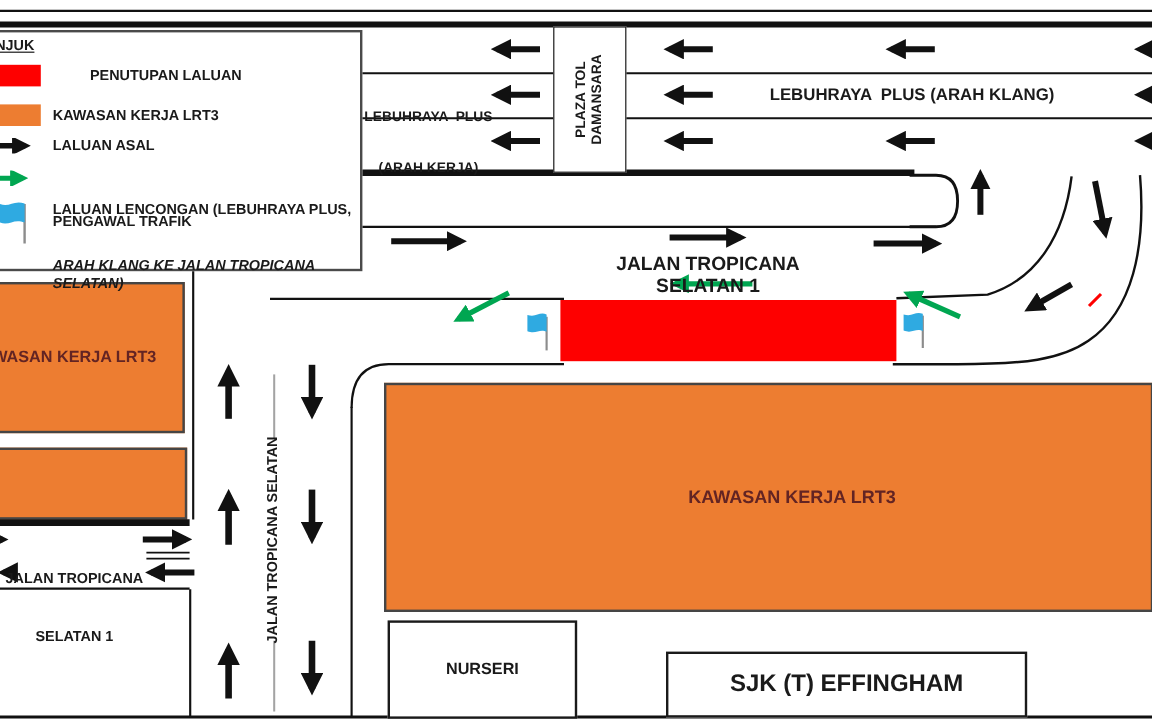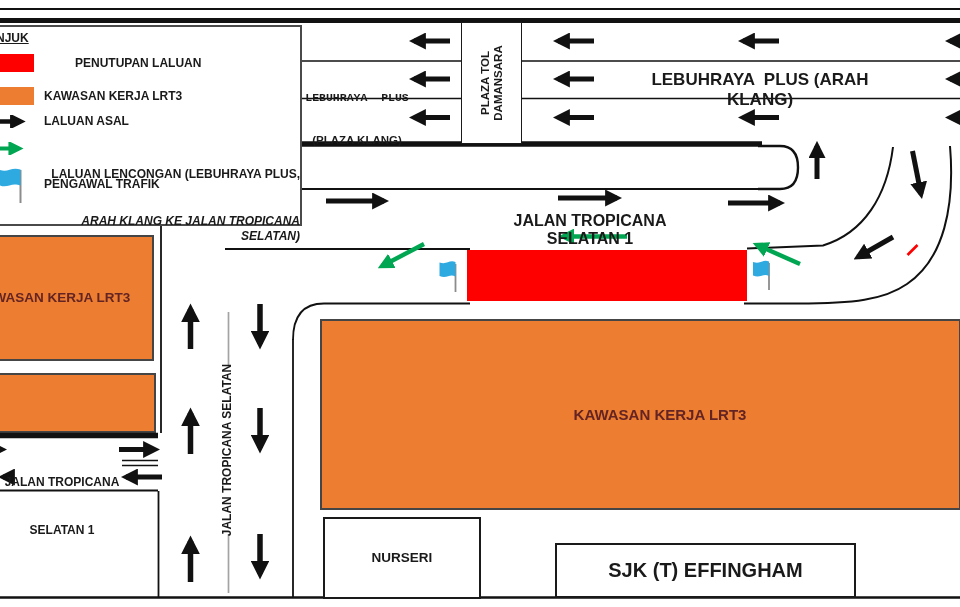--- a/index.html
+++ b/index.html
@@ -137,24 +137,24 @@
 
   <div class="box" style="left:323px;top:517px;width:154px;height:78px;">
     <span class="lbl" style="position:static;font-size:13.5px;">NURSERI</span>
   </div>
 
   <div class="box" style="left:555px;top:543px;width:297px;height:51px;">
     <span class="lbl" style="position:static;font-size:20px;">SJK (T) EFFINGHAM</span>
   </div>
 
   <div class="lbl" style="left:295px;top:63px;width:124px;font-size:11.5px;line-height:14px;">
-    <span style="display:block;font-family:Liberation Mono, monospace;">LEBUHRAYA  PLUS</span>
-    <span style="display:block;">(PLAZA KLANG)</span>
-  </div>
-  <div class="lbl" style="left:640px;top:70px;width:240px;font-size:17px;">LEBUHRAYA  PLUS (ARAH KLANG)</div>
+    <span style="display:block;">LEBUHRAYA  PLUS</span>
+    <span style="display:block;">(ARAH KERJA)</span>
+  </div>
+  <div class="lbl" style="left:640px;top:70px;width:240px;font-size:14px;">LEBUHRAYA  PLUS (ARAH KLANG)</div>
 
   <div class="lbl" style="left:500px;top:212px;width:180px;font-size:16px;">JALAN TROPICANA SELATAN 1</div>
 
   <div class="lbl rot" style="left:228px;top:450px;font-size:12px;">JALAN TROPICANA SELATAN</div>
 
   <div class="lbl" style="left:-12px;top:442px;width:148px;font-size:12px;line-height:16px;">
     <span style="display:block;">JALAN TROPICANA</span>
     <span style="display:block;">SELATAN 1</span>
   </div>
 
@@ -181,21 +181,21 @@
     <div class="legend-label" style="left:87px;top:87px;">LALUAN ASAL</div>
 
     <svg class="abs" style="left:0;top:115px;" width="82" height="13" viewBox="0 0 82 13">
       <defs>
           <marker id="lmg" viewBox="0 0 10 10" refX="7" refY="5" markerWidth="3.6" markerHeight="3.6" orient="auto">
             <path d="M0,0 L10,5 L0,10 z" fill="#00A651"></path>
           </marker>
         </defs>
       <line x1="0" y1="6.5" x2="62" y2="6.5" stroke="#00A651" stroke-width="4.2" marker-end="url(#lmg)"></line>
     </svg>
-    <div class="legend-label" style="left:87px;top:109px;text-align:right;">
+    <div class="legend-label" style="left:87px;top:109px;">
       <span style="display:block;">LALUAN LENCONGAN (LEBUHRAYA PLUS,</span>
       <span style="display:block;font-style:italic;">ARAH KLANG KE JALAN TROPICANA SELATAN)</span>
     </div>
 
     <svg class="abs" style="left:0;top:141px;" width="72" height="38" viewBox="0 0 72 38">
       <path d="M63.5 2 V35" stroke="#8C8C8C" stroke-width="2" fill="none"></path>
       <path d="M63.5 1.5 C54 -1.5 51 5 43 2 L43 17.5 C51 20.5 54 14 63.5 17.5 Z" fill="#2FAAE1"></path>
     </svg>
     <div class="legend-label" style="left:87px;top:150px;">PENGAWAL TRAFIK</div>
   </div>

